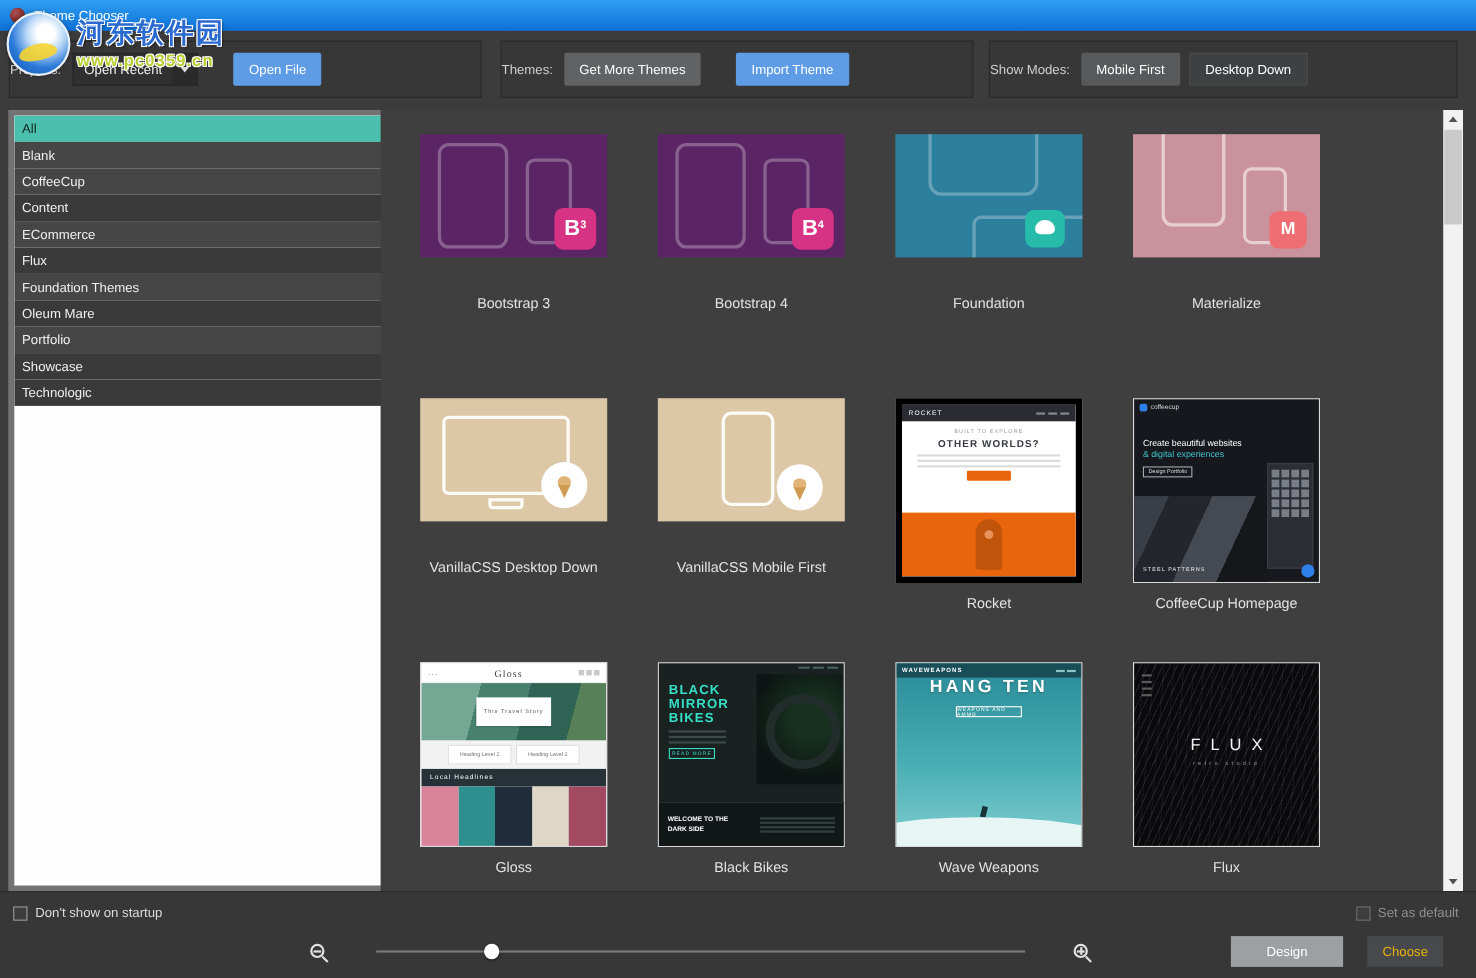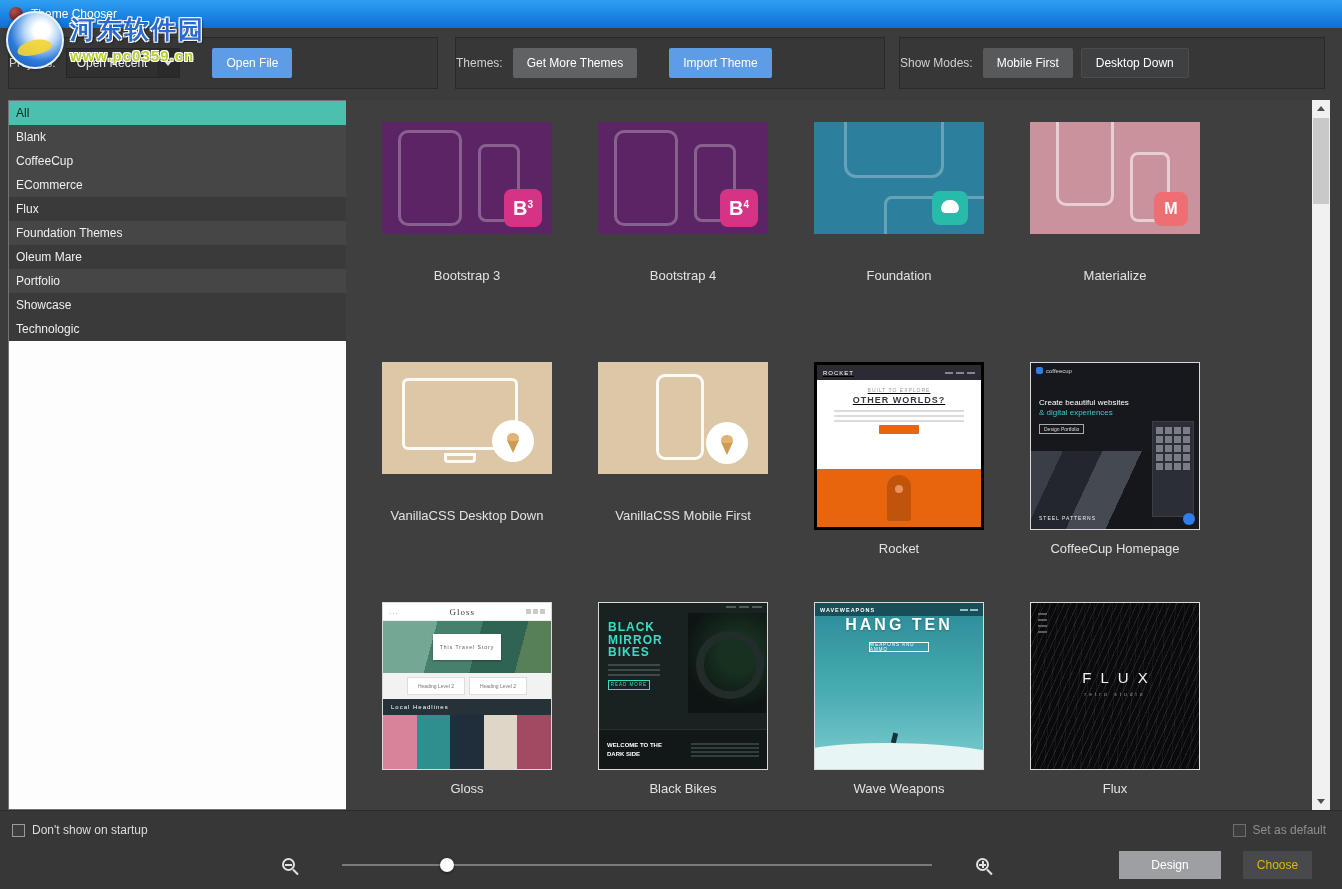--- a/index.html
+++ b/index.html
@@ -30,21 +30,21 @@
   .btn.blue{background:#5e9ce6;margin-left:24px;}
   .btn.gray{background:#606264;}
   .btn.mode-on{background:#57595b;}
   .btn.mode-off{background:#3e4042;border:1px solid #4a4c4e;}
   .dropdown{height:30px;background:#303030;border:1px solid #262626;display:flex;align-items:stretch;color:#eee;font-size:12px;cursor:pointer;}
   .dd-label{display:flex;align-items:center;padding:0 10px;}
   .dd-caret{width:22px;display:flex;align-items:center;justify-content:center;background:#2a2a2a;}
   .caret-shape{width:0;height:0;border-left:4px solid transparent;border-right:4px solid transparent;border-top:5px solid #ddd;}
 
   
-  .sidebar{position:absolute;left:8px;top:100px;width:398px;height:710px;background:#fdfdfd;border:1px solid #737373;overflow:hidden;}
+  .sidebar{position:absolute;left:8px;top:100px;width:398px;height:710px;background:#fdfdfd;border:5px solid #737373;overflow:hidden;}
   .side-item{height:24px;display:flex;align-items:center;padding-left:7px;font-size:12px;color:#efefef;background:#464646;cursor:pointer;}
   .side-item.alt{background:#3a3a3a;}
   .side-item.sel{background:#4cc0ae;color:#10251f;}
 
   
   .main{position:absolute;left:346px;top:100px;width:966px;height:710px;background:#3f3f3f;overflow:hidden;}
   .grid{display:grid;grid-template-columns:repeat(4,216px);grid-template-rows:240px 240px auto;padding:22px 0 0 13px;}
   .card{display:flex;flex-direction:column;align-items:center;cursor:pointer;}
   .thumb{width:170px;position:relative;overflow:hidden;flex:none;}
   .short{height:112px;} .tall{height:168px;}
@@ -73,21 +73,21 @@
   .vn-o{border-color:rgba(255,255,255,.92);}
   .vn-mon{left:20px;top:16px;width:116px;height:72px;border-radius:6px;}
   .vn-std{left:62px;top:91px;width:32px;height:10px;border-radius:0 0 4px 4px;}
   .vn-ph{left:58px;top:12px;width:48px;height:86px;border-radius:9px;}
   .vn-circ{position:absolute;width:42px;height:42px;border-radius:50%;background:#fff;display:flex;align-items:center;justify-content:center;}
   .vd-circ{right:18px;bottom:12px;} .vm-circ{right:20px;bottom:10px;}
   .cone{width:0;height:0;border-left:6px solid transparent;border-right:6px solid transparent;border-top:13px solid #cf9b52;position:relative;top:5px;}
   .cone::before{content:'';position:absolute;left:-6px;top:-20px;width:12px;height:8px;border-radius:6px 6px 3px 3px;background:#e0b377;}
 
   
-  .tb-rk{background:#fff;border:3px solid #000000;text-decoration:underline;}
+  .tb-rk{background:#fff;border:6px solid #000000;}
   .rk-nav{height:15px;background:#2b2b34;display:flex;align-items:center;justify-content:space-between;padding:0 6px;}
   .rk-brand{color:#fff;font-size:6px;letter-spacing:1px;}
   .rk-menu{display:flex;gap:3px;} .rk-menu i{width:8px;height:2px;background:#888;}
   .rk-kick{margin-top:7px;text-align:center;font-size:5px;color:#9a9a9a;letter-spacing:1px;}
   .rk-head{text-align:center;font-size:9px;font-weight:bold;color:#383842;letter-spacing:1px;margin-top:2px;}
   .rk-lines{margin:5px auto 0;width:130px;} .rk-lines i{display:block;height:2px;background:#dcdcdc;margin-bottom:3px;}
   .rk-btn{width:40px;height:9px;background:#e8650d;margin:2px auto 0;border-radius:1px;}
   .rk-bottom{position:absolute;left:0;right:0;bottom:0;height:58px;background:#e8650d;}
   .rk-rocket{position:absolute;left:50%;bottom:6px;transform:translateX(-50%);width:24px;height:46px;background:#c0540a;border-radius:12px 12px 3px 3px;}
   .rk-rocket::before{content:'';position:absolute;left:8px;top:10px;width:8px;height:8px;border-radius:50%;background:#e8935c;}
@@ -211,20 +211,21 @@
 <div class="tgroup g3">
   <span class="tlabel">Show Modes:</span>
   <div class="btn mode-on">Mobile First</div>
   <div class="btn mode-off">Desktop Down</div>
 </div>
 
 <div class="sidebar">
   <div class="side-item sel">All</div>
   <div class="side-item">Blank</div>
   <div class="side-item">CoffeeCup</div>
+  <div class="side-item alt">Content</div>
   <div class="side-item">ECommerce</div>
   <div class="side-item alt">Flux</div>
   <div class="side-item">Foundation Themes</div>
   <div class="side-item alt">Oleum Mare</div>
   <div class="side-item">Portfolio</div>
   <div class="side-item alt">Showcase</div>
   <div class="side-item alt">Technologic</div>
 </div>
 
 <div class="main">

